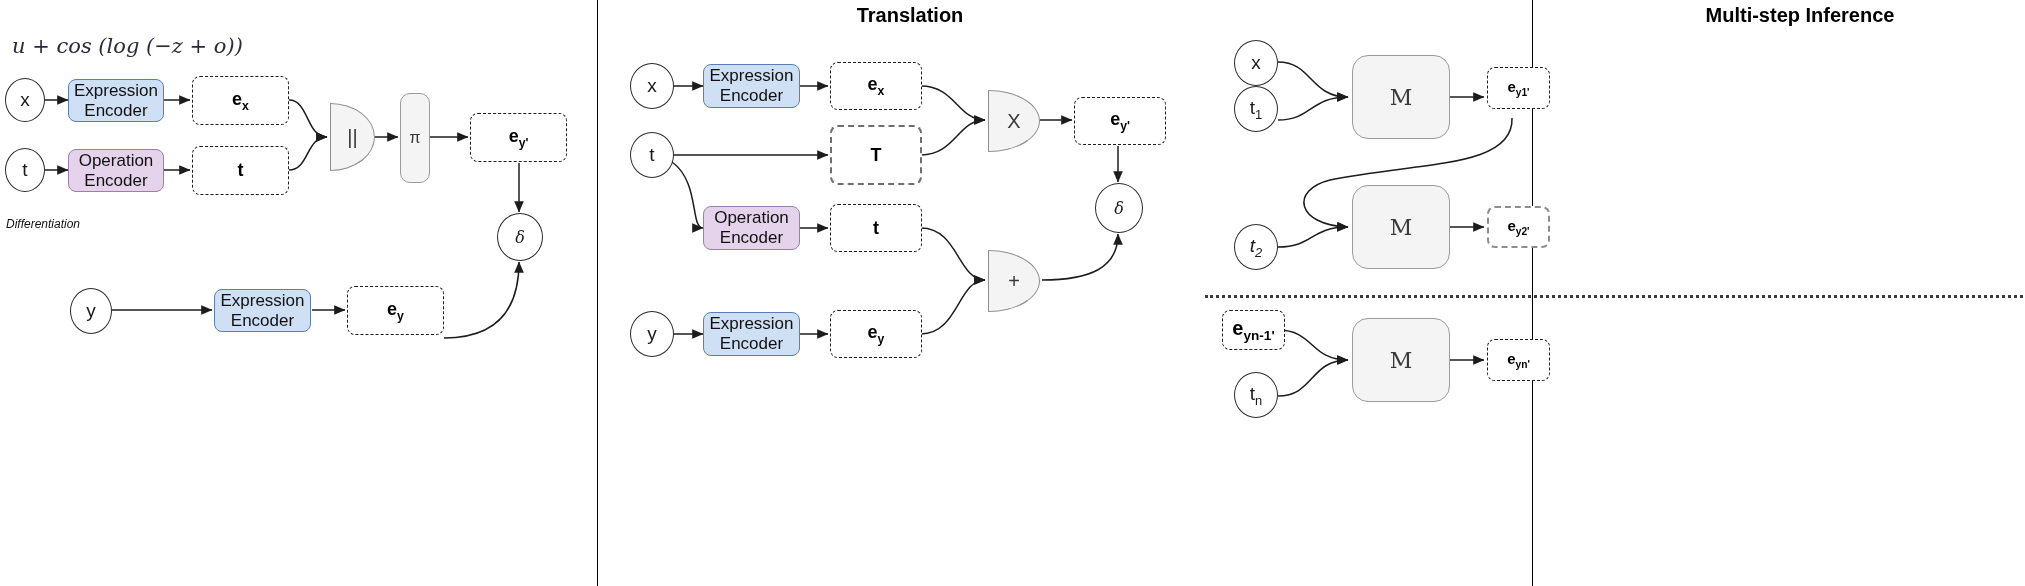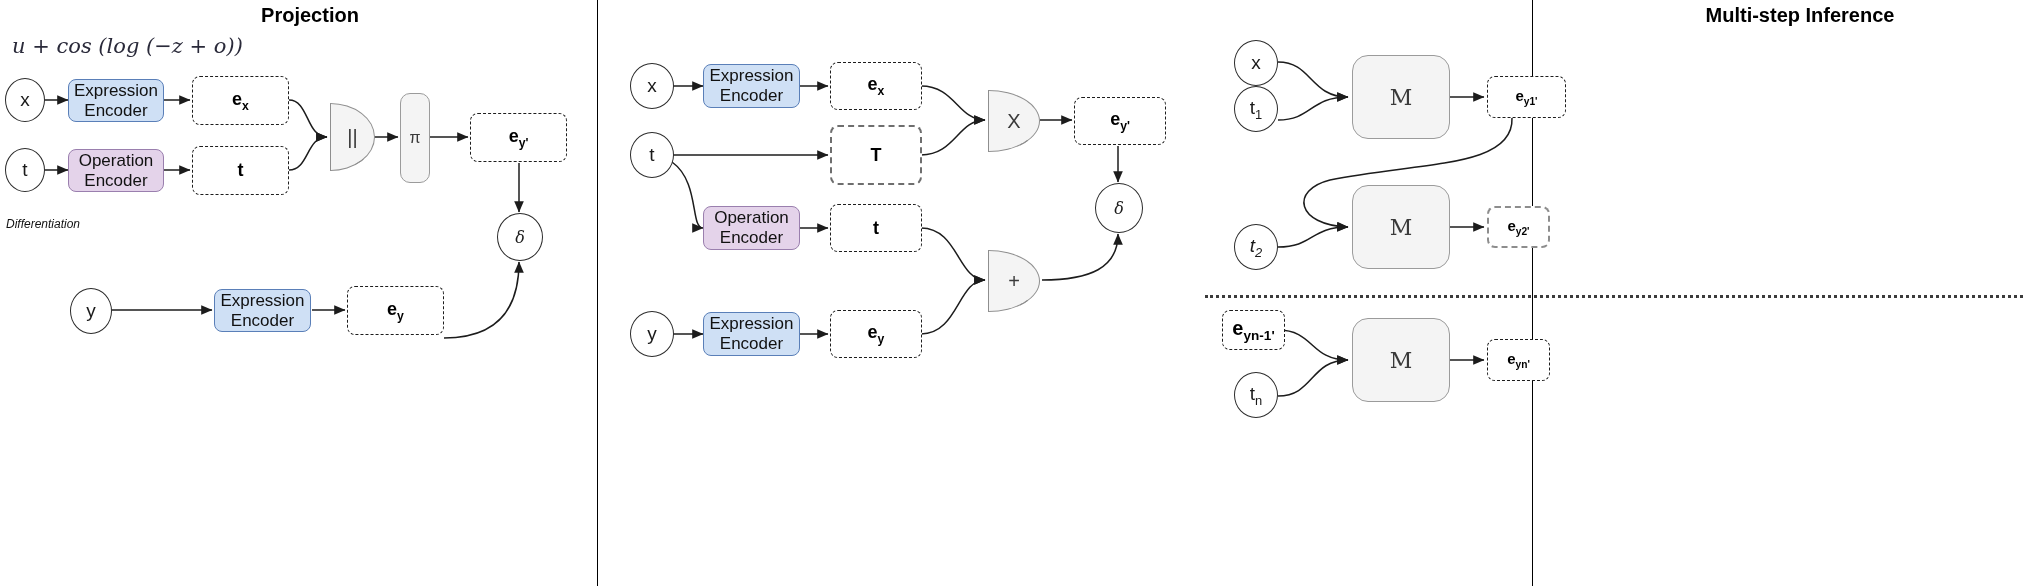--- a/index.html
+++ b/index.html
@@ -139,21 +139,21 @@
   sub { font-size: 0.68em; }
 </style>
 </head>
 <body>
 
 <div id="root">
 
   <div class="divider" style="left:597px;"></div>
   <div class="divider" style="left:1532px;"></div>
 
-  <div class="panel-title" style="left:200px; top:4px; width:220px;">Projection</div>
+  <div class="panel-title" style="left:800px; top:4px; width:220px;">Translation</div>
   <div class="panel-title" style="left:1710px; top:4px; width:300px; text-align:center; left:1650px;">Multi-step Inference</div>
 
   <svg class="edges" viewBox="0 0 2025 586">
     <defs>
       <marker id="arrow" markerWidth="9" markerHeight="9" refX="7.2" refY="3.2" orient="auto" markerUnits="strokeWidth">
         <path d="M0,0 L7.5,3.2 L0,6.4 z" fill="#1c1c1c"></path>
       </marker>
     </defs>
     <g fill="none" stroke="#1c1c1c" stroke-width="1.5" marker-end="url(#arrow)">
 
@@ -347,21 +347,21 @@
   </div>
 
   <div class="node circle" style="left:1234px; top:86px; width:44px; height:46px;">
     <span><span>t</span><sub>1</sub></span>
   </div>
 
   <div class="node modelbox" style="left:1352px; top:55px; width:98px; height:84px;">
     <span>M</span>
   </div>
 
-  <div class="node dashbox" style="left:1487px; top:76px; width:79px; height:42px; font-size:15px;">
+  <div class="node dashbox" style="left:1487px; top:67px; width:63px; height:42px; font-size:15px;">
     <span><b>e</b><sub>y1'</sub></span>
   </div>
 
   <div class="node circle" style="left:1234px; top:224px; width:44px; height:46px;font-style:italic;">
     <span><span>t</span><sub>2</sub></span>
   </div>
 
   <div class="node modelbox" style="left:1352px; top:185px; width:98px; height:84px;">
     <span>M</span>
   </div>

